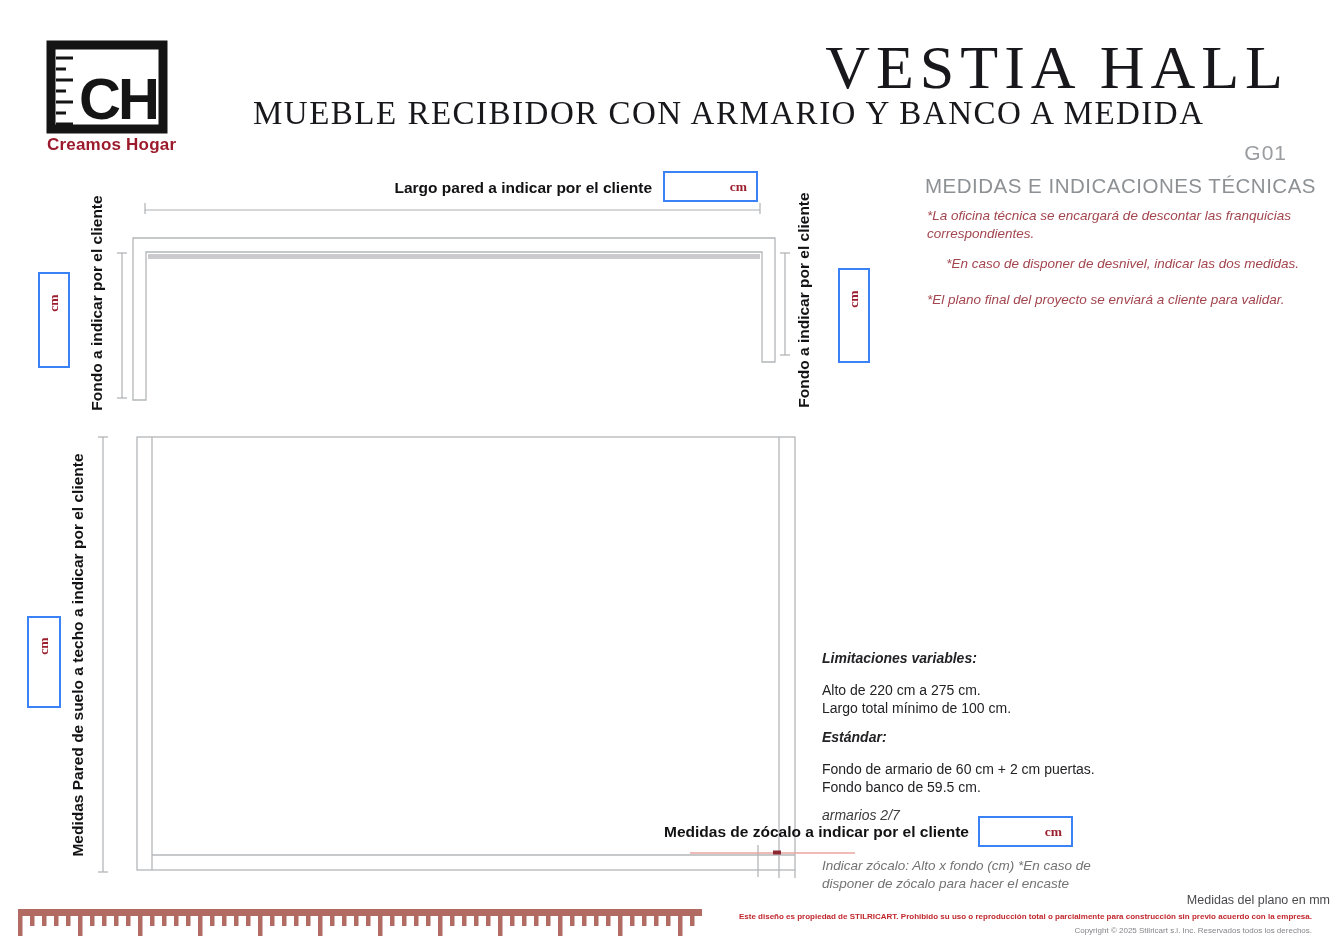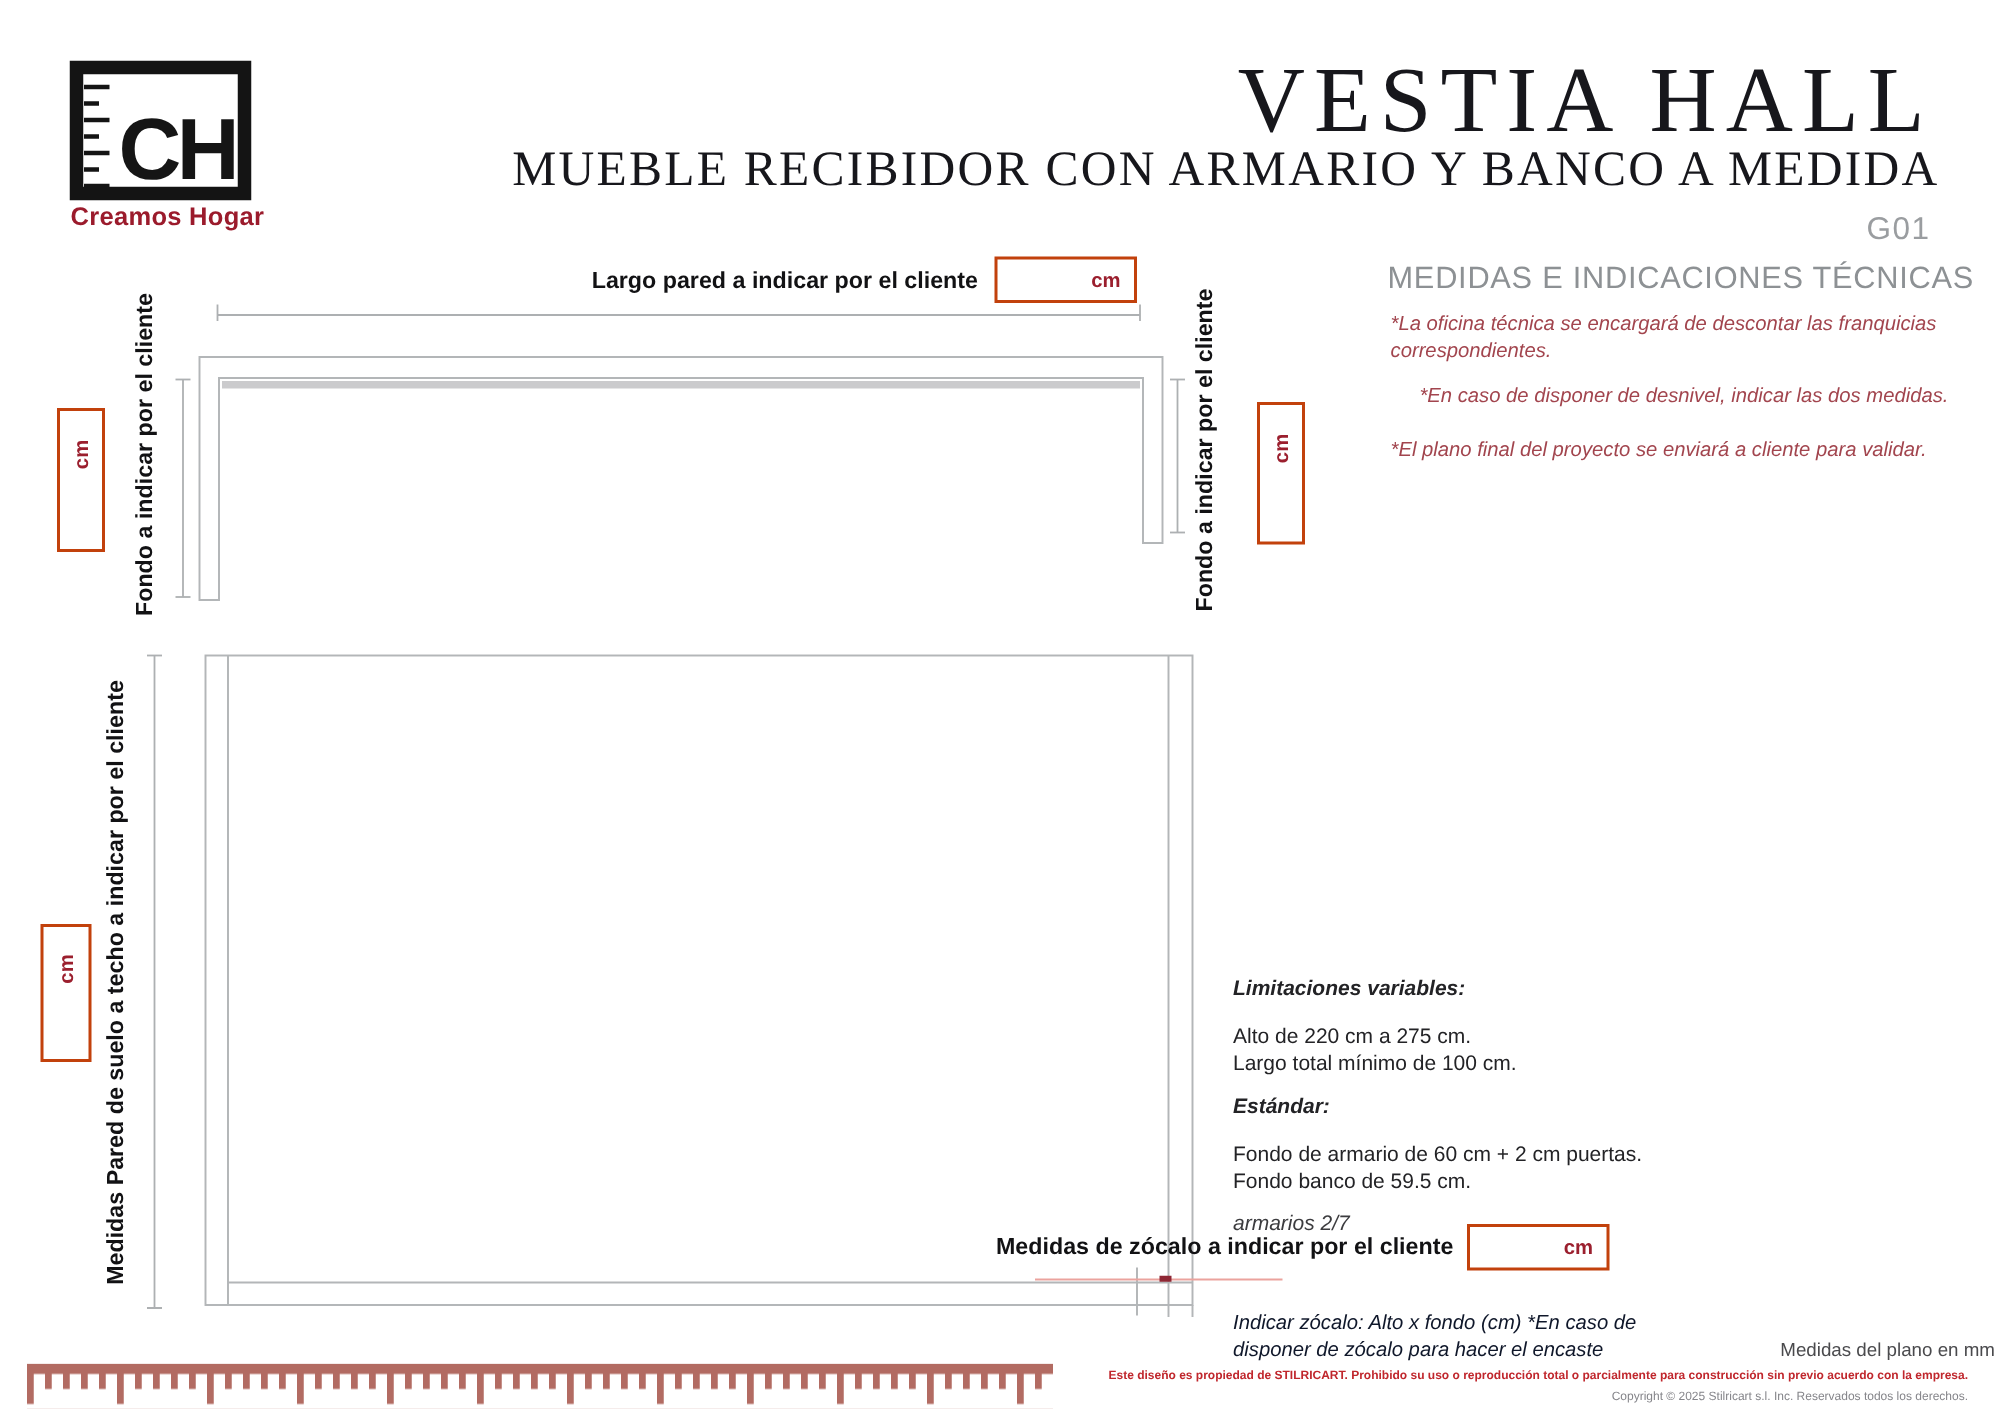--- a/index.html
+++ b/index.html
@@ -7,57 +7,57 @@
   body { font-family:"Liberation Sans", sans-serif; color:#1d1d1f; }
   .canvas { position:relative; width:1339px; height:945px; background:#fff; overflow:hidden; }
 
   .abs { position:absolute; }
 
   
   .logo-tagline { left:47px; top:135px; font-weight:bold; font-size:17px; color:#9b1b2c; letter-spacing:.2px; }
   .title { right:50px; top:36px; width:900px; text-align:right;
            font-family:"Liberation Serif", serif; font-weight:400;
            font-size:62px; letter-spacing:6px; color:#17171c; line-height:1; }
-  .subtitle { right:46px; top:97px; width:1040px; text-align:right;
+  .subtitle { right:46px; top:97px; width:1040px; text-align:left;
               font-family:"Liberation Serif", serif; font-weight:400;
               font-size:33px; letter-spacing:1.5px; color:#17171c; line-height:1; white-space:nowrap; }
   .sheet-code { right:52px; top:141px; font-size:21px; color:#9a9da0; letter-spacing:1px; }
 
   
   .tech-heading { left:925px; top:174px; font-size:20.5px; color:#8d9194; letter-spacing:.5px; }
   .tech-note { left:927px; width:372px; font-size:13.5px; font-style:italic; color:#a2454e; line-height:1.32; }
   .tn1 { top:207px; } .tn2 { top:255px;text-align:right; } .tn3 { top:291px; }
 
   
   .dim-label { font-weight:bold; font-size:15.5px; color:#121214; white-space:nowrap; }
   .vlabel { transform:translate(-50%,-50%) rotate(-90deg); transform-origin:center; }
   .top-wall-label { left:380px; top:179px; width:272px; text-align:right; }
 
   
-  .cm-box { border:2px solid #c2410c; background:#fff; }
+  .cm-box { border:2px solid #3b82f6; background:#fff;font-family:Liberation Serif, serif; }
   .cm-text { color:#9b1f2e; font-weight:bold; font-size:13.5px; }
   .cm-box.h { display:flex; align-items:center; justify-content:flex-end; padding-right:9px; }
   .cm-box.v { position:absolute; }
   .cm-box.v .cm-text { position:absolute; left:50%; top:32%; transform:translate(-50%,-50%) rotate(-90deg); }
 
   .box-top   { left:663px; top:171px; width:95px; height:31px; }
   .box-left  { left:38px;  top:272px; width:32px; height:96px; }
   .box-right { left:838px; top:268px; width:32px; height:95px; }
   .box-front { left:27px;  top:616px; width:34px; height:92px; }
   .box-zoc   { left:978px; top:816px; width:95px; height:31px; }
 
   
   .specs { left:822px; top:618px; width:310px; font-size:14px; line-height:1.28; color:#232326;margin-top:32px; }
   .specs .h { font-weight:bold; font-style:italic; }
   .specs .gap { height:14px; }
   .specs .sgap { height:11px; }
   .specs .it { font-style:italic; color:#3c3c3f; }
 
   .zoc-label { left:664px; top:823px; width:300px; text-align:left; }
-  .zoc-note { left:822px; top:857px; width:285px; font-size:13.5px; font-style:italic; color:#0f172a; line-height:1.35;margin-top:16px; }
+  .zoc-note { left:822px; top:857px; width:285px; font-size:13.5px; font-style:italic; color:#737373; line-height:1.35; }
 
   
   .mm-note { right:9px; top:893px; font-size:12.5px; color:#4a4a4d; }
   .legal { right:27px; top:912px; width:620px; text-align:right; font-size:8px; font-weight:bold; color:#c0272d; }
   .copyright { right:27px; top:926px; width:620px; text-align:right; font-size:8px; color:#85858a; }
 
   svg { display:block; }
 </style>
 </head>
 <body>

